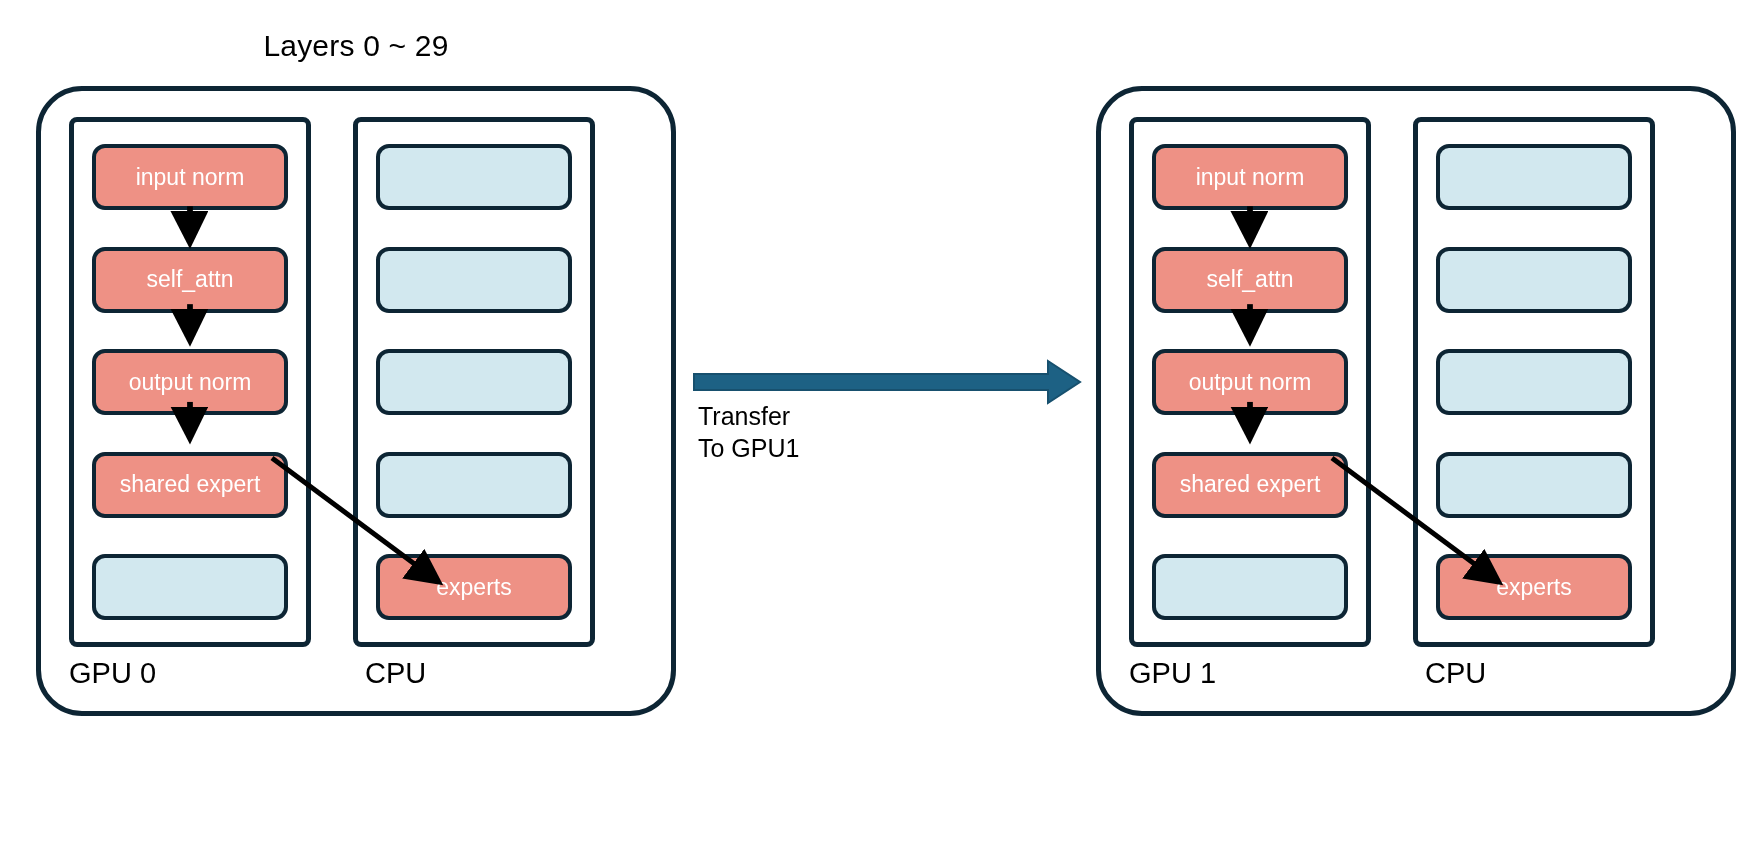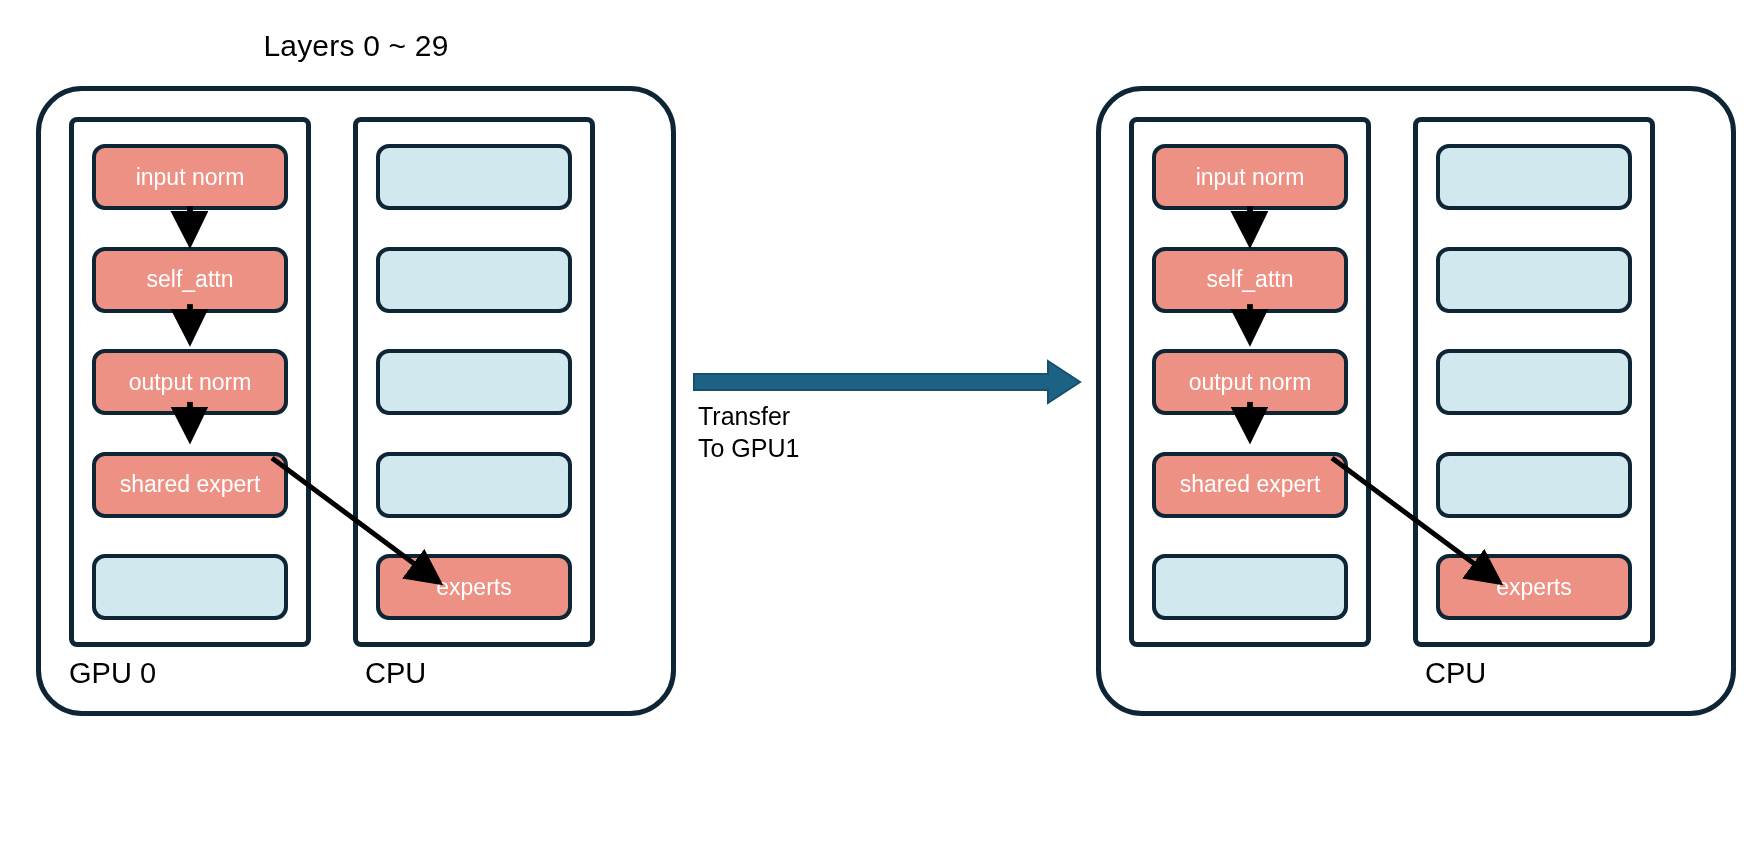--- a/index.html
+++ b/index.html
@@ -195,20 +195,21 @@
         <defs>
           <marker id="ah1" markerWidth="7" markerHeight="7" refX="3.2" refY="3.2" orient="auto">
             <path d="M0,0 L6.6,3.2 L0,6.6 z" fill="#000000"></path>
           </marker>
         </defs>
         <line x1="121" y1="88" x2="121" y2="112" stroke="#000000" stroke-width="6" marker-end="url(#ah1)"></line>
         <line x1="121" y1="190" x2="121" y2="214" stroke="#000000" stroke-width="6" marker-end="url(#ah1)"></line>
         <line x1="121" y1="292" x2="121" y2="316" stroke="#000000" stroke-width="6" marker-end="url(#ah1)"></line>
       </svg>
     </div>
+    <div class="device-label" style="left:28px;width:242px;">GPU 1</div>
 
     <div class="device cpu">
       <div class="slots">
         <div class="slot blue"></div>
         <div class="slot blue"></div>
         <div class="slot blue"></div>
         <div class="slot blue"></div>
         <div class="slot red">experts</div>
       </div>
     </div>

